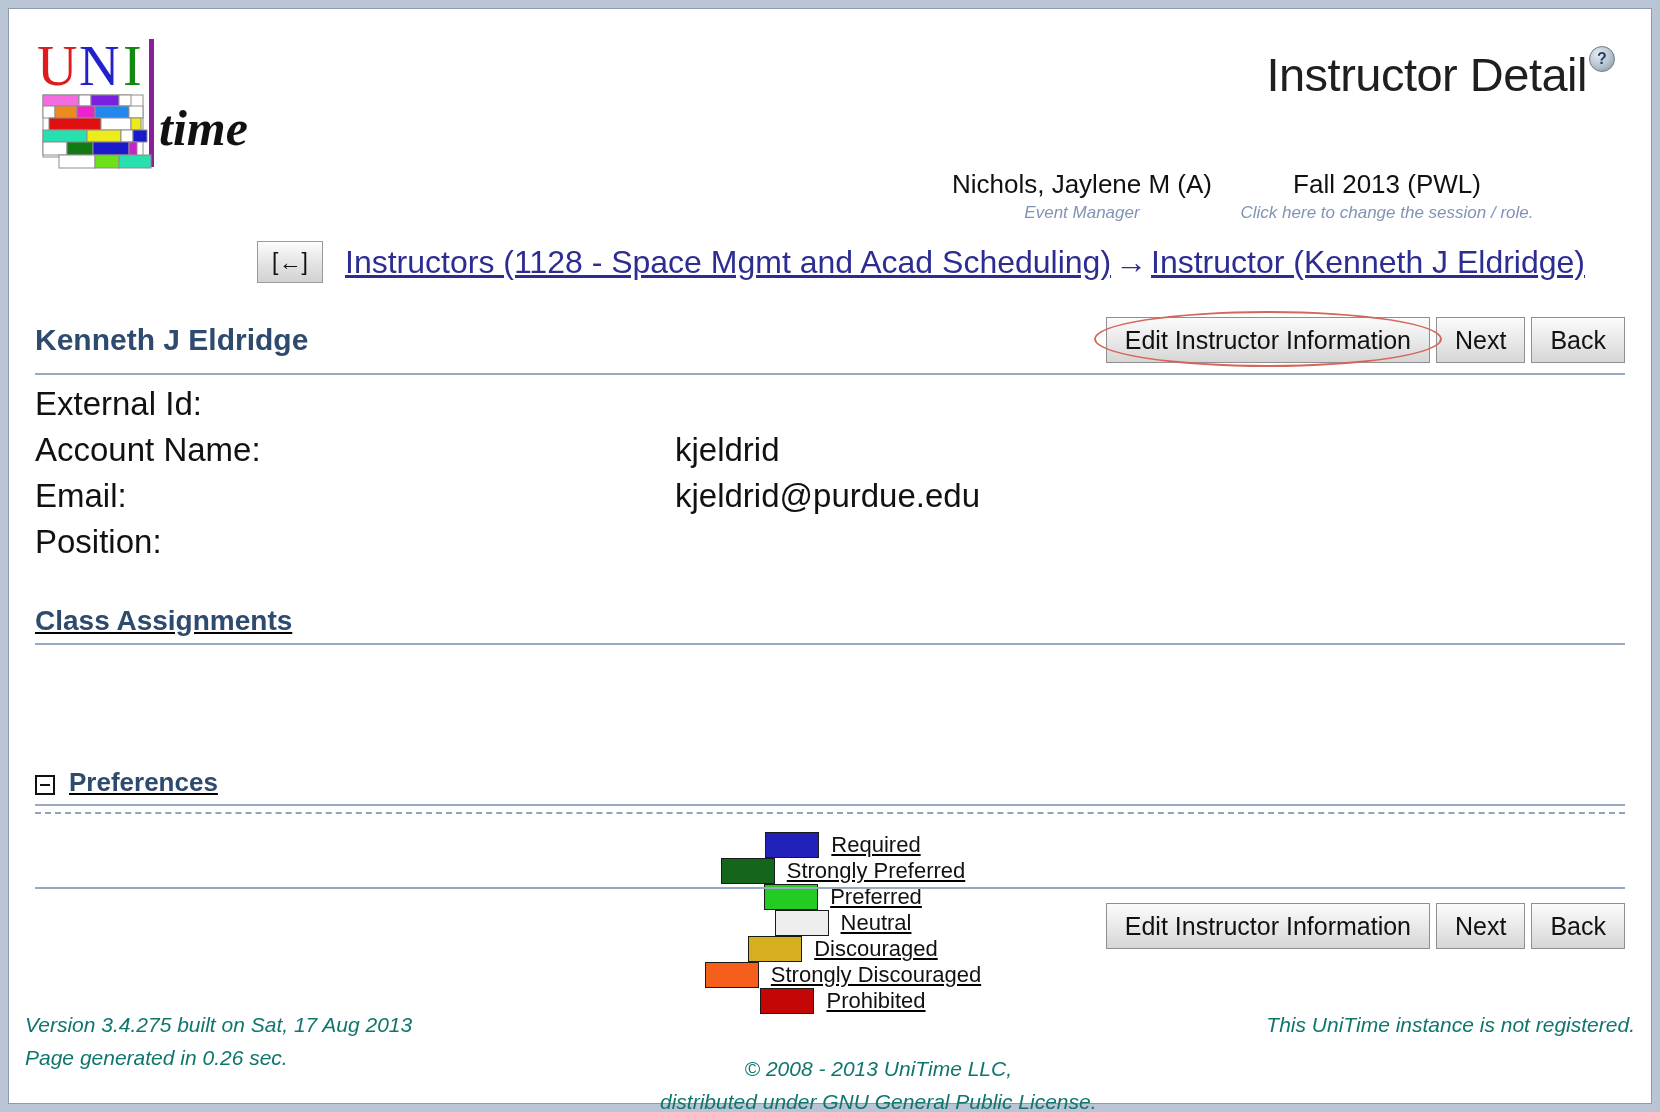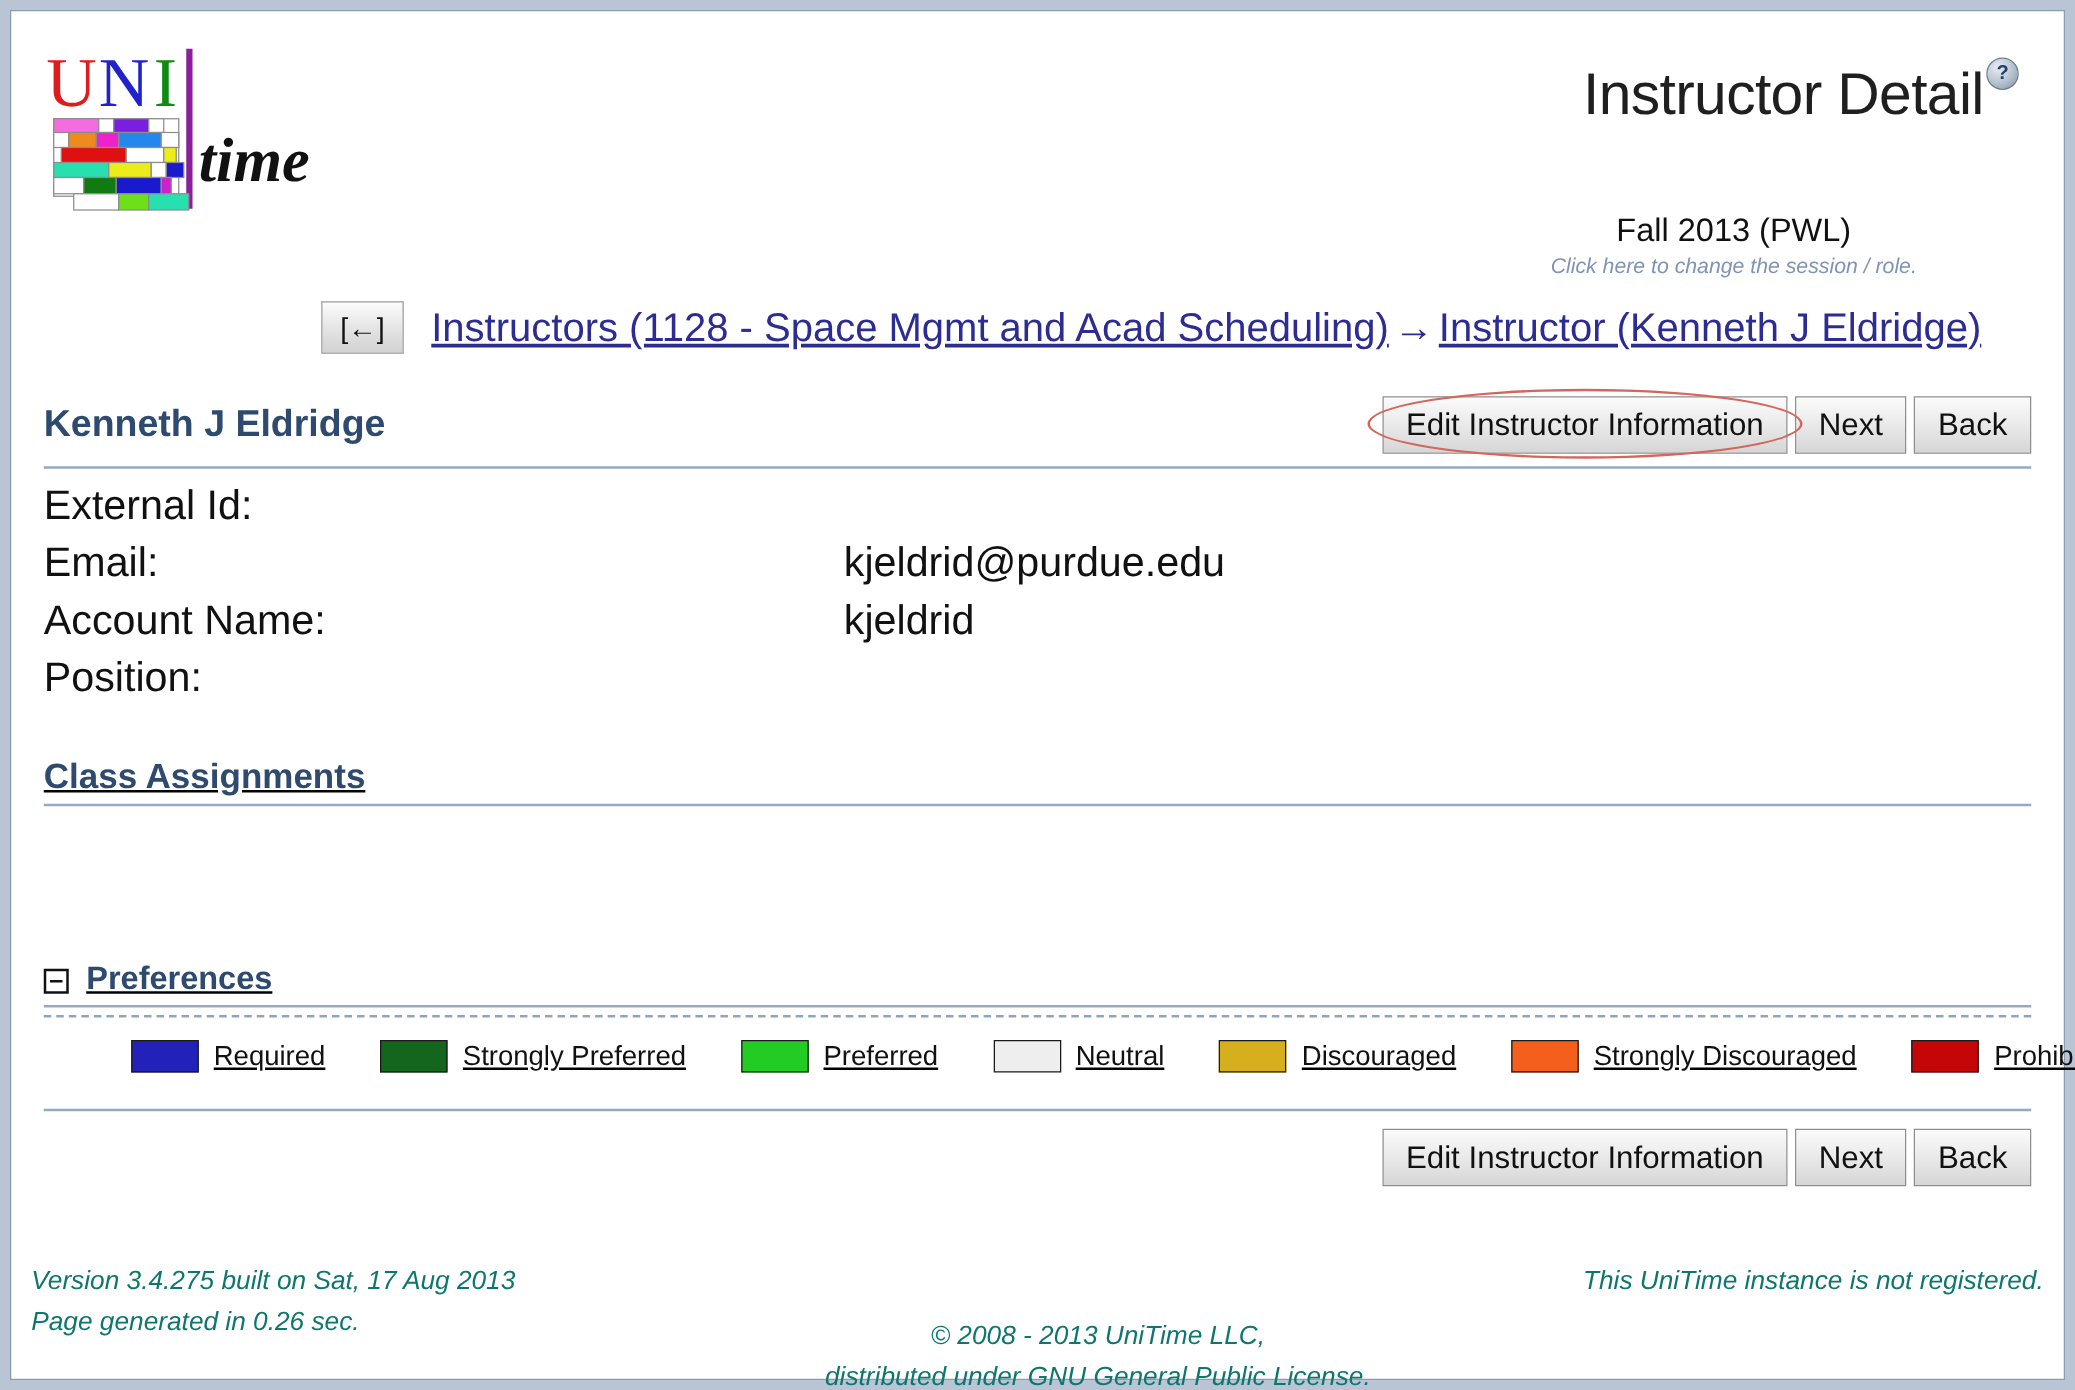--- a/index.html
+++ b/index.html
@@ -232,20 +232,21 @@
   .section-rule-dashed {
     border-top: 2px dashed #8fa4bf;
     margin-top: 6px;
   }
 
   .legend {
     display: flex;
     align-items: center;
     padding: 18px 0 16px 70px;
     gap: 0;
+    flex-direction: column;
   }
   .leg-item {
     display: flex;
     align-items: center;
     margin-right: 44px;
   }
   .swatch {
     width: 54px;
     height: 26px;
     border: 1px solid #1a1a1a;
@@ -333,20 +334,24 @@
             <rect x="88" y="122" width="32" height="13" fill="#28dfb0"></rect>
           </g>
 
           <text x="128" y="112" font-family="Liberation Serif, serif" font-style="italic" font-weight="bold" font-size="50" fill="#111111">time</text>
         </svg>
       </div>
 
       <div class="page-title">Instructor Detail</div>
       <div class="help-icon">?</div>
 
+      <div class="sess-block sess-user">
+        <div class="sess-main">Nichols, Jaylene M (A)</div>
+        <div class="sess-sub">Event Manager</div>
+      </div>
 
       <div class="sess-block sess-term">
         <div class="sess-main">Fall 2013 (PWL)</div>
         <div class="sess-sub link">Click here to change the session / role.</div>
       </div>
     </div>
 
     <div class="crumbrow">
       <div class="backbtn">[←]</div>
       <div class="crumbs">
@@ -369,26 +374,26 @@
       </div>
       <div class="rule"></div>
 
       <div style="height:10px"></div>
 
       <div class="field">
         <div class="lbl">External Id:</div>
         <div class="val"></div>
       </div>
       <div class="field">
+        <div class="lbl">Account Name:</div>
+        <div class="val">kjeldrid</div>
+      </div>
+      <div class="field">
         <div class="lbl">Email:</div>
         <div class="val">kjeldrid@purdue.edu</div>
-      </div>
-      <div class="field">
-        <div class="lbl">Account Name:</div>
-        <div class="val">kjeldrid</div>
       </div>
       <div class="field">
         <div class="lbl">Position:</div>
         <div class="val"></div>
       </div>
 
       <div class="section">
         <div class="section-head">Class Assignments</div>
         <div class="section-rule"></div>
         <div class="blank-area"></div>

